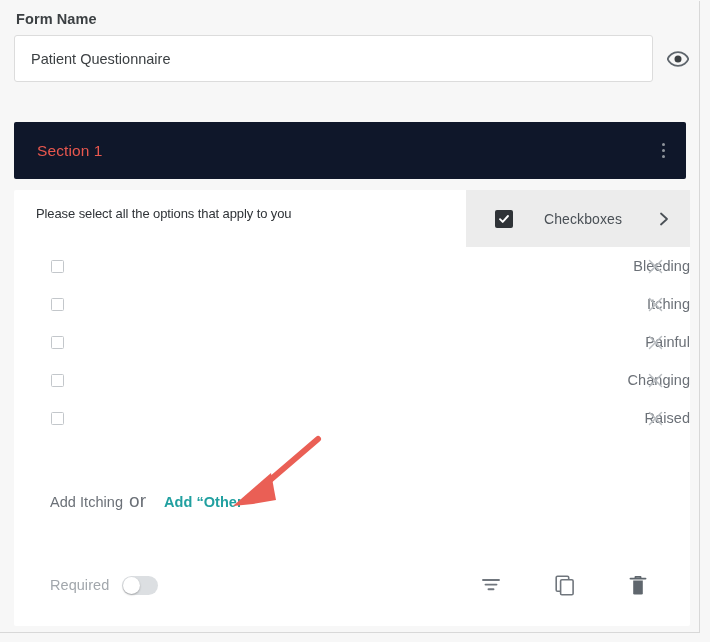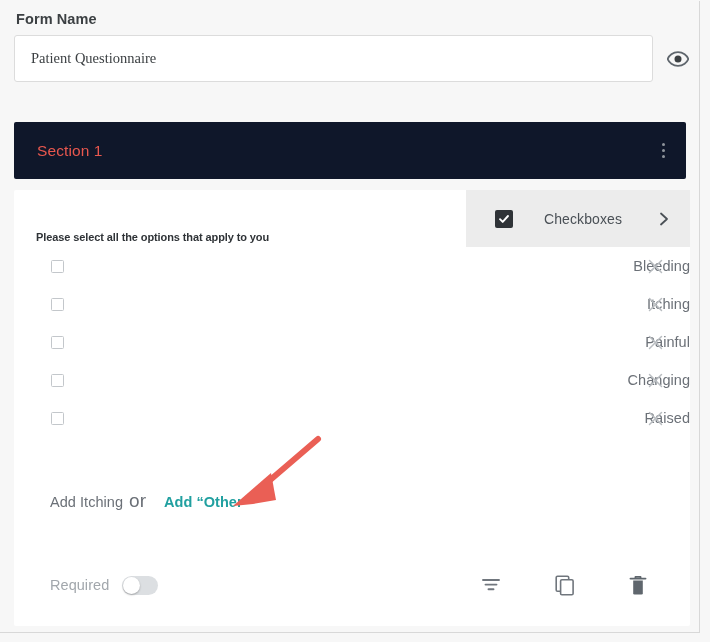--- a/index.html
+++ b/index.html
@@ -46,21 +46,21 @@
   }
   .formname-input {
     flex: 0 0 auto;
     width: 639px;
     height: 47px;
     box-sizing: border-box;
     background: #ffffff;
     border: 1px solid #dcdcdc;
     border-radius: 3px;
     padding: 0 16px;
-    font-family: Liberation Serif, serif;
+    font-family: Liberation Sans, sans-serif;
     font-size: 14.5px;
     color: #3c4043;
     outline: none;
   }
   .eye-btn {
     margin-left: 14px;
     width: 26px;
     height: 26px;
     display: flex;
     align-items: center;
@@ -125,25 +125,24 @@
   }
 
   .qhead {
     position: relative;
     height: 57px;
   }
   .qtitle {
     position: absolute;
     left: 22px;
     top: 16px;
-    font-size: 11px;
-    font-weight: bold;
+    font-size: 13px;
+    font-weight: normal;
     color: #2f3337;
     letter-spacing: -.1px;
-    margin-top: 25px;
   }
   .qtype {
     position: absolute;
     left: 452px;
     top: 0;
     width: 224px;
     height: 57px;
     background: #ececec;
     display: flex;
     align-items: center;

